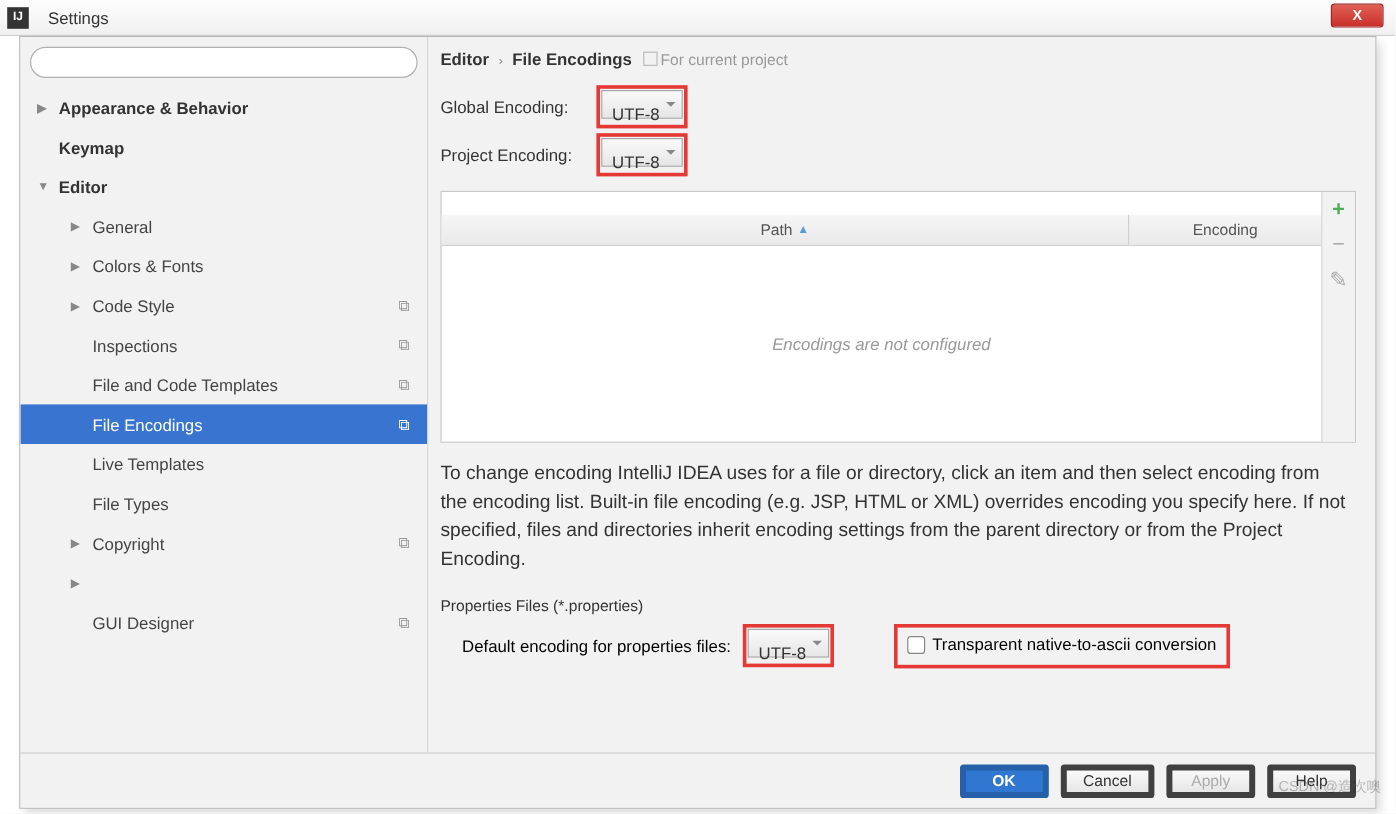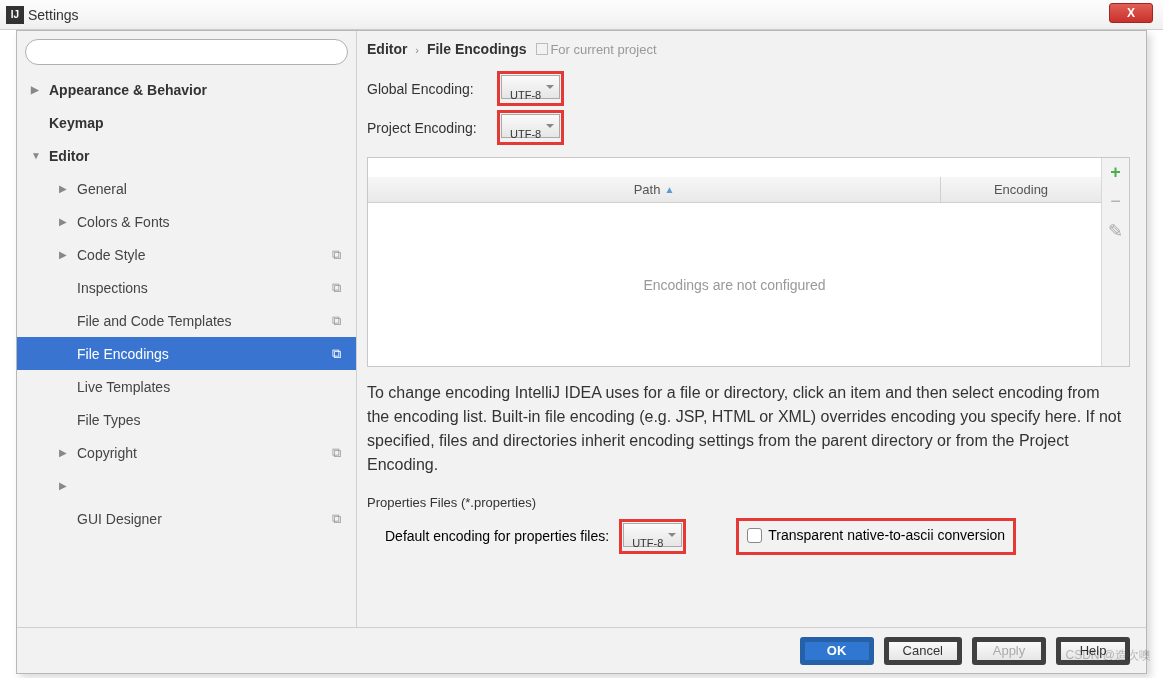--- a/index.html
+++ b/index.html
@@ -1,19 +1,19 @@
 <!DOCTYPE html>
 <html><head>
 <meta charset="utf-8">
 <style>
 * { box-sizing: border-box; margin: 0; padding: 0; font-family: "Segoe UI", Tahoma, sans-serif; }
 body { background: #fff; width: 1163px; height: 678px; overflow: hidden; position: relative; }
 
 .titlebar { height: 30px; background: linear-gradient(#fdfdfd,#f0f0f0); border-bottom: 1px solid #d0d0d0; display: flex; align-items: center; padding-left: 6px; position: relative; }
-.titlebar .ico { width: 18px; height: 18px; background: #333; color: #fff; font-size: 10px; font-weight: bold; display: inline-flex; align-items: center; justify-content: center; margin-right: 4px; }
+.titlebar .ico { width: 18px; height: 18px; background: #333; color: #fff; font-size: 10px; font-weight: bold; display: inline-flex; align-items: center; justify-content: center; margin-right: 16px; }
 .titlebar .title { font-size: 14px; color: #333; }
 .titlebar .closebtn { position: absolute; right: 10px; top: 3px; width: 44px; height: 20px; background: linear-gradient(#e06055,#c9302c); border: 1px solid #a02622; border-radius: 3px; color: #fff; display: flex; align-items: center; justify-content: center; font-size: 12px; font-weight: bold; }
 
 .dialog { position: absolute; top: 30px; left: 16px; right: 16px; bottom: 4px; border: 1px solid #b8b8b8; background: #f2f2f2; box-shadow: 4px 4px 8px rgba(0,0,0,0.15); display: flex; flex-direction: column; }
 .content { flex: 1; display: flex; min-height: 0; }
 
 .sidebar { width: 340px; background: #f2f2f2; border-right: 1px solid #d0d0d0; display: flex; flex-direction: column; }
 .searchwrap { padding: 8px; }
 .search { width: 100%; height: 26px; border: 1px solid #b0b0b0; border-radius: 13px; padding: 0 10px 0 26px; background: #fff; font-size: 13px; position: relative; }
 .searchwrap { position: relative; }
@@ -31,32 +31,32 @@
 
 .main { flex: 1; background: #f2f2f2; display: flex; flex-direction: column; padding: 10px 16px 8px 10px; min-width: 0; }
 .crumb { font-size: 14px; color: #333; margin-bottom: 14px; }
 .crumb b { font-weight: bold; }
 .crumb .chev { margin: 0 4px; color: #888; font-size: 11px; }
 .crumb .scope { color: #999; margin-left: 6px; font-size: 13px; }
 .scopeico { display: inline-block; width: 12px; height: 12px; border: 1px solid #bbb; vertical-align: -1px; margin-right: 2px; }
 
 .row { display: flex; align-items: center; font-size: 14px; color: #333; margin-bottom: 4px; }
 .row .lbl { width: 130px; }
-.dropdown { height: 24px; border: 1px solid #aaa; background: linear-gradient(#fafafa,#e6e6e6); padding: 16px 18px 0 8px; font-size: 11px; display: inline-flex; align-items: center; position: relative; color: #333; }
+.dropdown { height: 24px; border: 1px solid #aaa; background: linear-gradient(#fafafa,#e6e6e6); padding: 16px 18px 0 8px; font-size: 14px; display: inline-flex; align-items: center; position: relative; color: #333; }
 .dropdown::after { content: ""; position: absolute; right: 5px; top: 9px; border: 4px solid transparent; border-top-color: #888; }
 .redbox { border: 3px solid #e53935; padding: 1px; display: inline-block; }
 
 .tablewrap { margin-top: 8px; border: 1px solid #c8c8c8; background: #fff; flex: 0 0 210px; display: flex; }
 .tablemain { flex: 1; display: flex; flex-direction: column; margin-top: 19px; }
 .thead { display: flex; height: 26px; background: linear-gradient(#f6f6f6,#e9e9e9); border-bottom: 1px solid #d0d0d0; }
 .th { display: flex; align-items: center; justify-content: center; font-size: 13px; color: #555; border-right: 1px solid #d0d0d0; }
 .th.path { flex: 1; }
 .th.enc { width: 160px; border-right: none; }
 .sorticon { color: #5b9bd5; font-size: 10px; margin-left: 4px; }
-.tbody { flex: 1; display: flex; align-items: center; justify-content: center; color: #999; font-size: 14px; }
+.tbody { flex: 1; display: flex; align-items: center; justify-content: center; color: #999; font-size: 14px; font-style: italic; }
 .tbuttons { width: 28px; border-left: 1px solid #d8d8d8; background: #f2f2f2; display: flex; flex-direction: column; align-items: center; padding-top: 4px; gap: 8px; }
 .tbuttons span { color: #aaa; font-size: 18px; cursor: default; }
 .tbuttons .plus { color: #4caf50; font-weight: bold; }
 
 .helptext { font-size: 16px; color: #333; line-height: 1.5; margin-top: 14px; padding-right: 6px; }
 .section { font-size: 13px; color: #333; margin-top: 18px; }
 .proprow { display: flex; align-items: center; font-size: 14px; margin-top: 8px; padding-left: 18px; gap: 10px; }
 .checkwrap { display: inline-flex; align-items: center; gap: 6px; }
 .checkbox { width: 15px; height: 15px; border: 1px solid #888; border-radius: 3px; background: #fff; }
 

